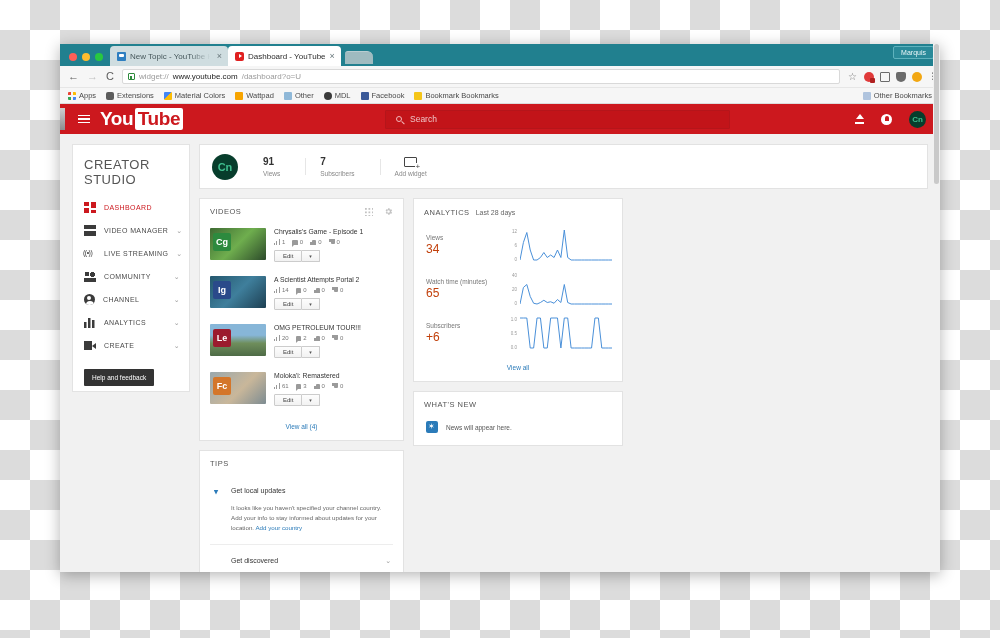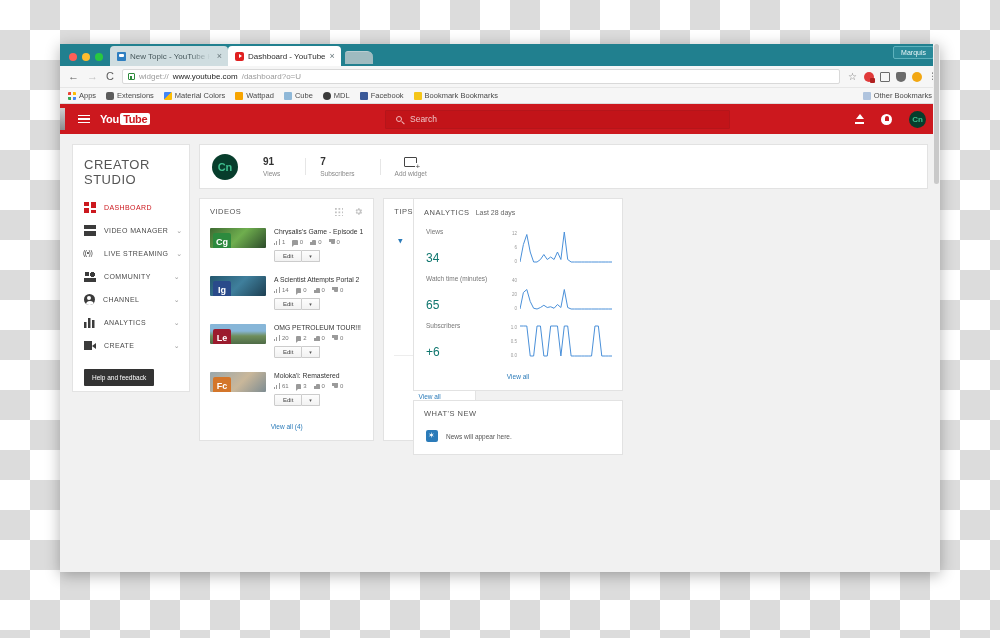--- a/index.html
+++ b/index.html
@@ -127,21 +127,21 @@
   .yt-header {
     height: 30px; background: #cc181e; display: flex; align-items: center;
     padding: 0 10px; position: relative;
   }
   .yt-header::before {
     content:""; position:absolute; left:0; top:4px; width:5px; height:22px;
     background: linear-gradient(#cfcfcf,#8d8d8d);
   }
   .hamburger { margin-left: 8px; width: 12px; display: flex; flex-direction: column; gap: 2px; }
   .hamburger i { display: block; height: 1.5px; background: #fff; }
-  .yt-logo { margin-left: 10px; display: flex; align-items: center; font-size: 11px; font-weight: bold; color: #fff; letter-spacing: -.4px; }
+  .yt-logo { margin-left: 10px; display: flex; align-items: center; font-size: 19px; font-weight: bold; color: #fff; letter-spacing: -.4px; }
   .yt-logo .tube { background: #fff; color: #cc181e; border-radius: 2px; padding: 0 3px; margin-left: 1.5px; }
   .yt-search {
     position: absolute; left: 325px; width: 345px; height: 19px;
     background: #c21419; border: 1px solid #b5151a; border-radius: 1px;
     display: flex; align-items: center; gap: 8px; padding: 0 10px;
   }
   .yt-search .mag {
     width: 6px; height: 6px; border: 1.2px solid #f1b7b9; border-radius: 50%; position: relative; flex:0 0 auto;
   }
   .yt-search .mag::after { content:""; position:absolute; right:-3px; bottom:-2px; width:3.5px; height:1.2px; background:#f1b7b9; transform: rotate(45deg); }
@@ -192,21 +192,21 @@
      linear-gradient(#3b3b3b,#3b3b3b) 4px 1px/2.5px 10px no-repeat,
      linear-gradient(#3b3b3b,#3b3b3b) 8px 3px/2.5px 8px no-repeat; }
   .nico-create { background: linear-gradient(#3b3b3b,#3b3b3b) 0 1px/8px 9px no-repeat; position:relative;}
   .nico-create::after { content:""; position:absolute; right:0; top:2.5px; border-top:3px solid transparent; border-bottom:3px solid transparent; border-right:4px solid #3b3b3b;}
   .help-btn {
     margin: 12px 0 0 11px; background: #333; color: #fff; font-size: 6.5px;
     padding: 5px 8px; display: inline-block; border-radius: 1px;
   }
 
   
-  .col-left { width: 205px; flex: 0 0 205px; display:flex; flex-direction:row; gap: 9px; }
+  .col-left { width: 205px; flex: 0 0 205px; display:flex; flex-direction:column; gap: 9px; }
   .col-right { width: 210px; flex: 0 0 210px; display:flex; flex-direction:column; gap: 9px; }
   .card { background: #fff; border: 1px solid #e2e2e2; }
 
   
   .chan-head {
     background:#fff; border:1px solid #e2e2e2; height: 45px; margin-bottom: 9px;
     display:flex; align-items:center; padding: 0 12px; gap: 10px;
   }
   .chan-avatar { width: 26px; height: 26px; border-radius: 50%; background:#073d2c; color:#3fbf8f;
     display:flex; align-items:center; justify-content:center; font-size:11px; font-weight:bold; flex:0 0 auto;}
@@ -225,21 +225,21 @@
 
   
   .card-head { display:flex; align-items:center; padding: 8px 10px 6px 10px; }
   .card-title { font-size: 7.5px; color:#555; letter-spacing:.5px; flex:1 1 auto; }
   .grid-ico { width:8px; height:8px; opacity:.45; background:
       radial-gradient(circle .9px at 1px 1px,#777 99%,transparent 100%) 0 0/3.5px 3.5px repeat; margin-right: 11px;}
   .gear-ico { width: 9px; height: 9px; opacity:.5; }
   .gear-ico svg { display:block; }
 
   .vrow { display: flex; gap: 8px; padding: 6px 10px 8px 10px; }
-  .thumb { width: 56px; height: 20px; flex: 0 0 auto; position: relative; overflow:hidden; border-radius:1px;}
+  .thumb { width: 56px; height: 32px; flex: 0 0 auto; position: relative; overflow:hidden; border-radius:1px;}
   .badge { position:absolute; left:3px; top:5px; width:18px; height:18px; border-radius:2px;
      display:flex; align-items:center; justify-content:center; font-size:9px; color:#fff; font-weight:bold;}
   .vinfo { flex: 1 1 auto; min-width: 0; }
   .vtitle { font-size: 6.8px; color: #333; white-space: nowrap; overflow:hidden; text-overflow:ellipsis; }
   .vstats { display:flex; align-items:center; gap:7px; margin-top: 4px; }
   .vs { display:flex; align-items:center; gap:2px; font-size:6px; color:#777; }
   .si { width: 6px; height: 6px; flex:0 0 auto; }
   .si-views { background:
      linear-gradient(#9a9a9a,#9a9a9a) 0 3.5px/1.4px 2.5px no-repeat,
      linear-gradient(#9a9a9a,#9a9a9a) 2.3px 1.5px/1.4px 4.5px no-repeat,
@@ -260,21 +260,21 @@
   .viewall { text-align:center; font-size: 6.5px; color:#2b7bb9; padding: 9px 0 10px 0; }
   .divider { height:1px; background:#ededed; margin: 0 10px; }
 
   
   .an-head { display:flex; align-items:baseline; gap:6px; padding: 9px 10px 6px 10px; }
   .an-title { font-size:7.5px; color:#555; letter-spacing:.5px; }
   .an-sub { font-size:7px; color:#666; }
   .an-row { display:flex; align-items:center; padding: 5px 10px 5px 12px; gap: 6px;}
   .an-left { width: 72px; flex:0 0 72px; }
   .an-lbl { font-size:6.5px; color:#777; }
-  .an-val { font-size: 12px; color:#0f766e; margin-top: 16px; }
+  .an-val { font-size: 12px; color:#c2410c; margin-top: 1px; }
   .an-chart { flex:1 1 auto; display:flex; gap: 3px; align-items:stretch; height: 34px;}
   .an-axis { width: 13px; flex:0 0 13px; display:flex; flex-direction:column; justify-content:space-between;
      font-size: 4.5px; color:#9a9a9a; text-align:right; padding: 1px 0 0 0;}
   .an-spark { flex:1 1 auto; }
   .an-spark svg { display:block; width:100%; height:100%; }
 
   
   .wn-body { display:flex; align-items:center; gap: 8px; padding: 6px 12px 12px 12px; }
   .wn-ico { width:12px; height:12px; background:#2b7bb9; border-radius:2px; position:relative; flex:0 0 auto;}
   .wn-ico::after { content:"✶"; position:absolute; left:2px; top:0px; font-size:8px; color:#fff; line-height:12px;}
@@ -357,21 +357,21 @@
     <span class="bm">
         <span class="bm-ico ico-mat"></span>
         <span>Material Colors</span>
       </span>
     <span class="bm">
         <span class="bm-ico ico-watt"></span>
         <span>Wattpad</span>
       </span>
     <span class="bm">
         <span class="bm-ico ico-cube"></span>
-        <span>Cube</span>
+        <span>Other</span>
       </span>
     <span class="bm">
         <span class="bm-ico ico-mdl"></span>
         <span>MDL</span>
       </span>
     <span class="bm">
         <span class="bm-ico ico-fb"></span>
         <span>Facebook</span>
       </span>
     <span class="bm">

